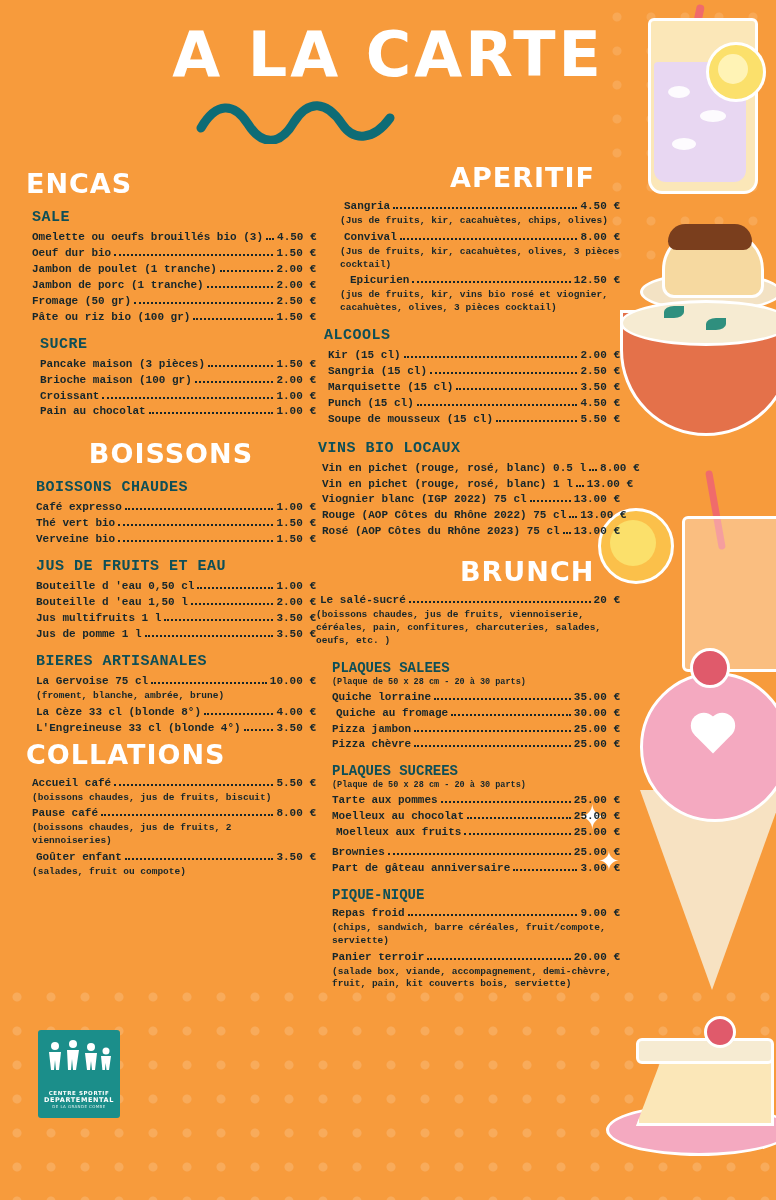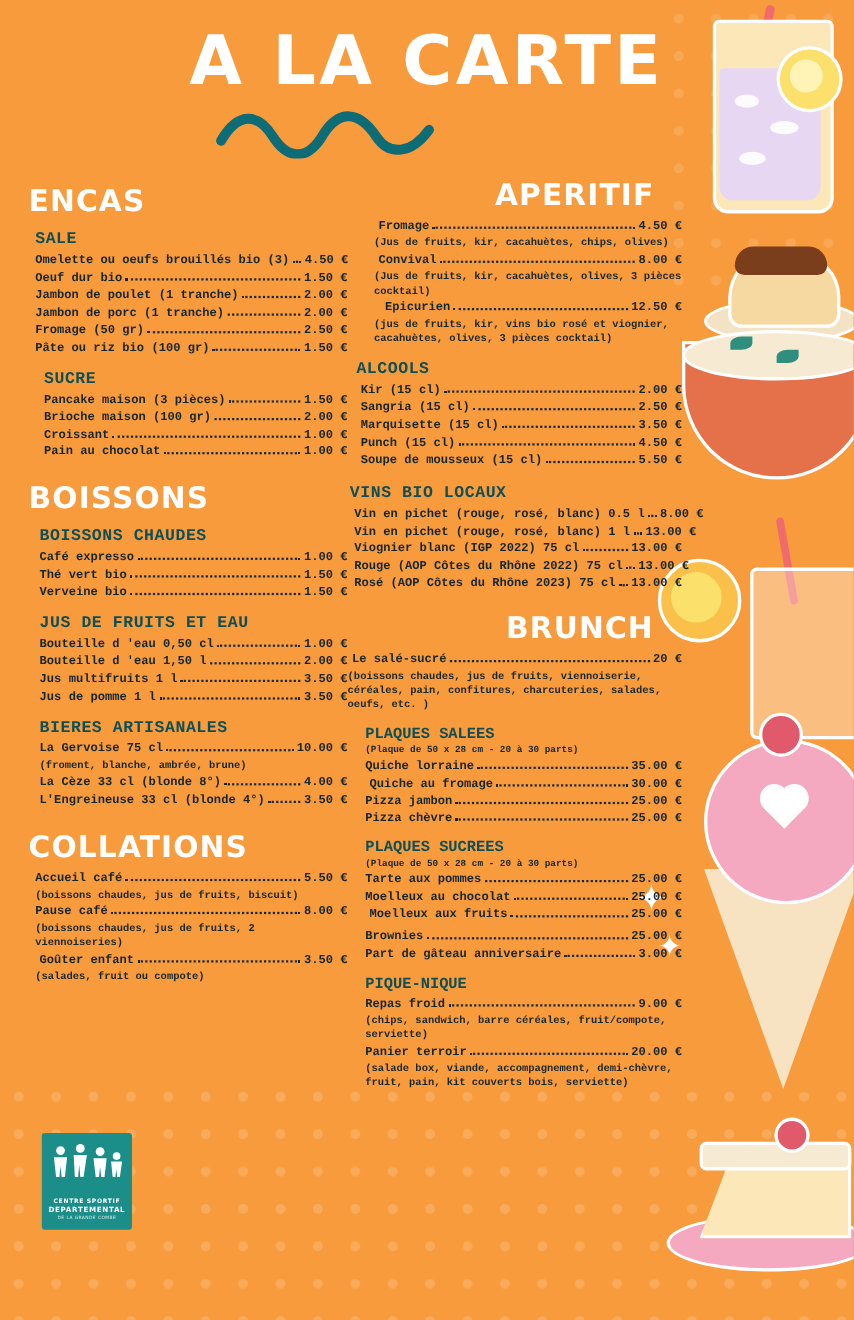--- a/index.html
+++ b/index.html
@@ -360,21 +360,21 @@
           <span class="dots-fill"></span>
           <span class="pr">1.00 €</span>
         </div>
       <div class="item">
           <span class="nm">Pain au chocolat</span>
           <span class="dots-fill"></span>
           <span class="pr">1.00 €</span>
         </div>
     </div>
 
-    <div class="h1" style="margin-top:18px;">BOISSONS</div>
+    <div class="h1" style="margin-top:18px;text-align:center;">BOISSONS</div>
 
     <div class="blockpad" style="padding-left:10px;">
       <div class="h2">BOISSONS CHAUDES</div>
       <div class="item">
           <span class="nm">Café expresso</span>
           <span class="dots-fill"></span>
           <span class="pr">1.00 €</span>
         </div>
       <div class="item">
           <span class="nm">Thé vert bio</span>
@@ -425,21 +425,21 @@
           <span class="dots-fill"></span>
           <span class="pr">4.00 €</span>
         </div>
       <div class="item">
           <span class="nm">L'Engreineuse 33 cl (blonde 4°)</span>
           <span class="dots-fill"></span>
           <span class="pr">3.50 €</span>
         </div>
     </div>
 
-    <div class="h1" style="margin-top:18px;">COLLATIONS</div>
+    <div class="h1" style="margin-top:2px;">COLLATIONS</div>
     <div class="blockpad">
       <div class="item">
           <span class="nm">Accueil café</span>
           <span class="dots-fill"></span>
           <span class="pr">5.50 €</span>
         </div>
       <div class="note">(boissons chaudes, jus de fruits, biscuit)</div>
       <div class="item">
           <span class="nm">Pause café</span>
           <span class="dots-fill"></span>
@@ -454,21 +454,21 @@
       <div class="note">(salades, fruit ou compote)</div>
     </div>
   </div>
 
   <div class="col-right">
 
     <div class="h1" style="text-align:left;padding-left:140px;">APERITIF</div>
 
     <div class="blockpad" style="padding-left:30px;">
       <div class="item indent2">
-          <span class="nm">Fromage</span>
+          <span class="nm">Sangria</span>
           <span class="dots-fill"></span>
           <span class="pr">4.50 €</span>
         </div>
       <div class="note">(Jus de fruits, kir, cacahuètes, chips, olives)</div>
       <div class="item indent2">
           <span class="nm">Convival</span>
           <span class="dots-fill"></span>
           <span class="pr">8.00 €</span>
         </div>
       <div class="note">(Jus de fruits, kir, cacahuètes, olives, 3 pièces cocktail)</div>

